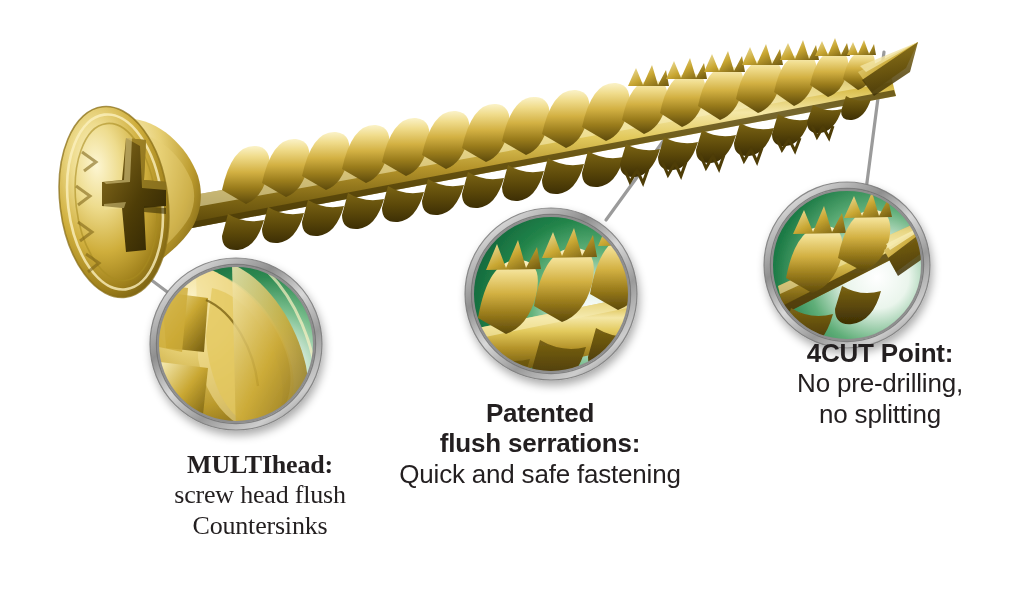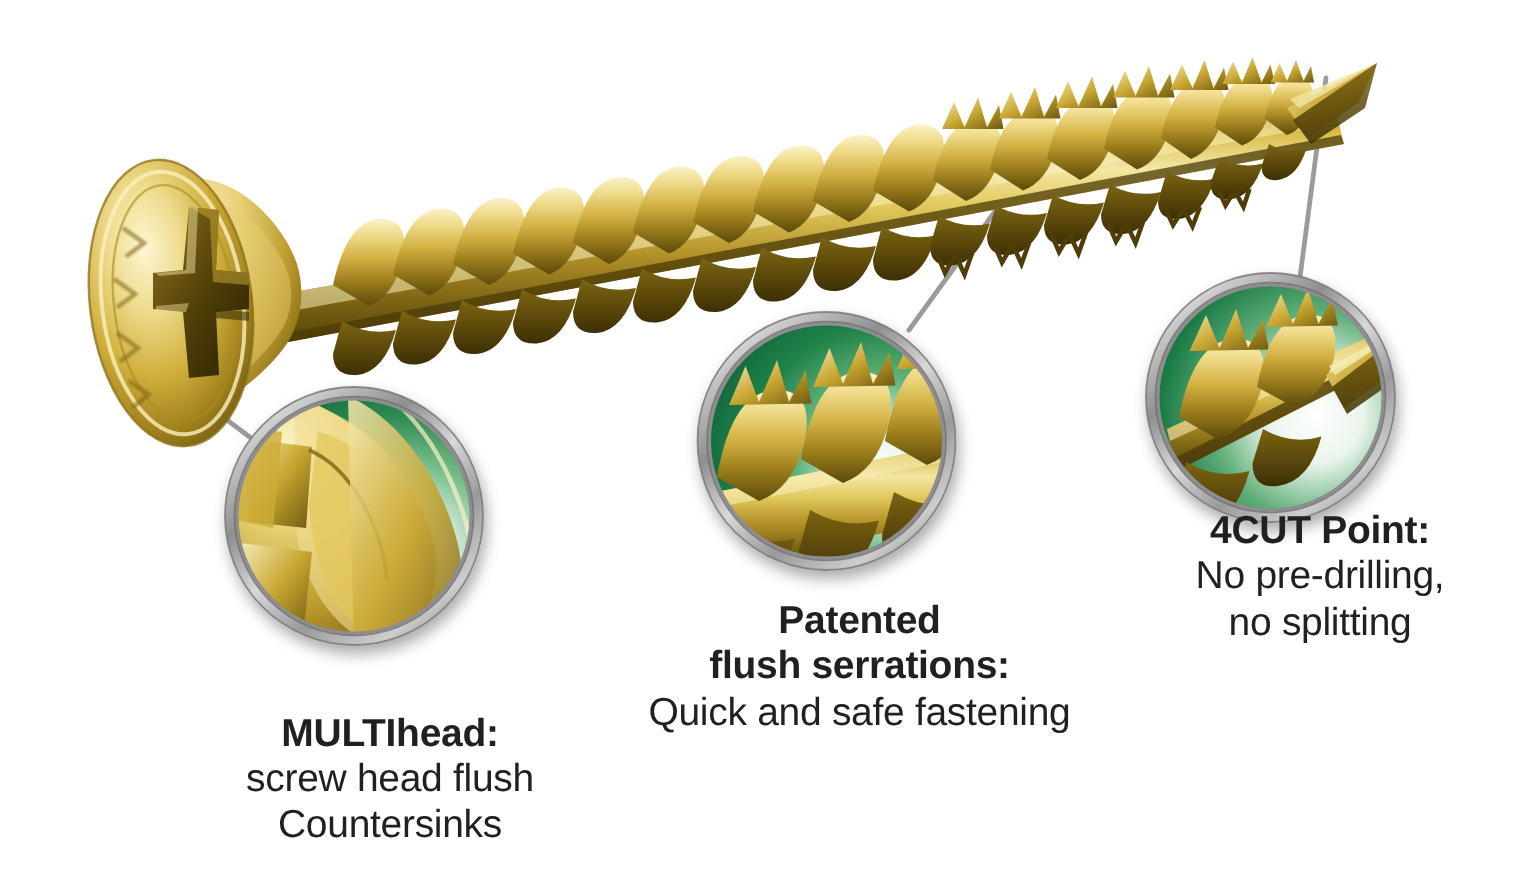--- a/index.html
+++ b/index.html
@@ -34,22 +34,22 @@
   .callout-title {
     font-weight: bold;
     font-size: 26px;
     letter-spacing: -0.2px;
   }
   .callout-body {
     font-weight: normal;
     font-size: 26px;
     letter-spacing: -0.2px;
   }
-  #callout-text-multihead { left: 80px; top: 473px; width: 360px; }
-  #callout-text-serrations { left: 348px; top: 398px; width: 450px; text-align: center; }
+  #callout-text-multihead { left: 80px; top: 450px; width: 360px; font-family: Liberation Serif, serif; }
+  #callout-text-serrations { left: 315px; top: 398px; width: 450px; text-align: center; }
   #callout-text-point      { left: 695px; top: 338px; width: 370px; }
 </style>
 </head>
 <body>
 
 <div id="stage">
 
   <svg class="layer" viewBox="0 0 1024 597">
     <defs>
 

